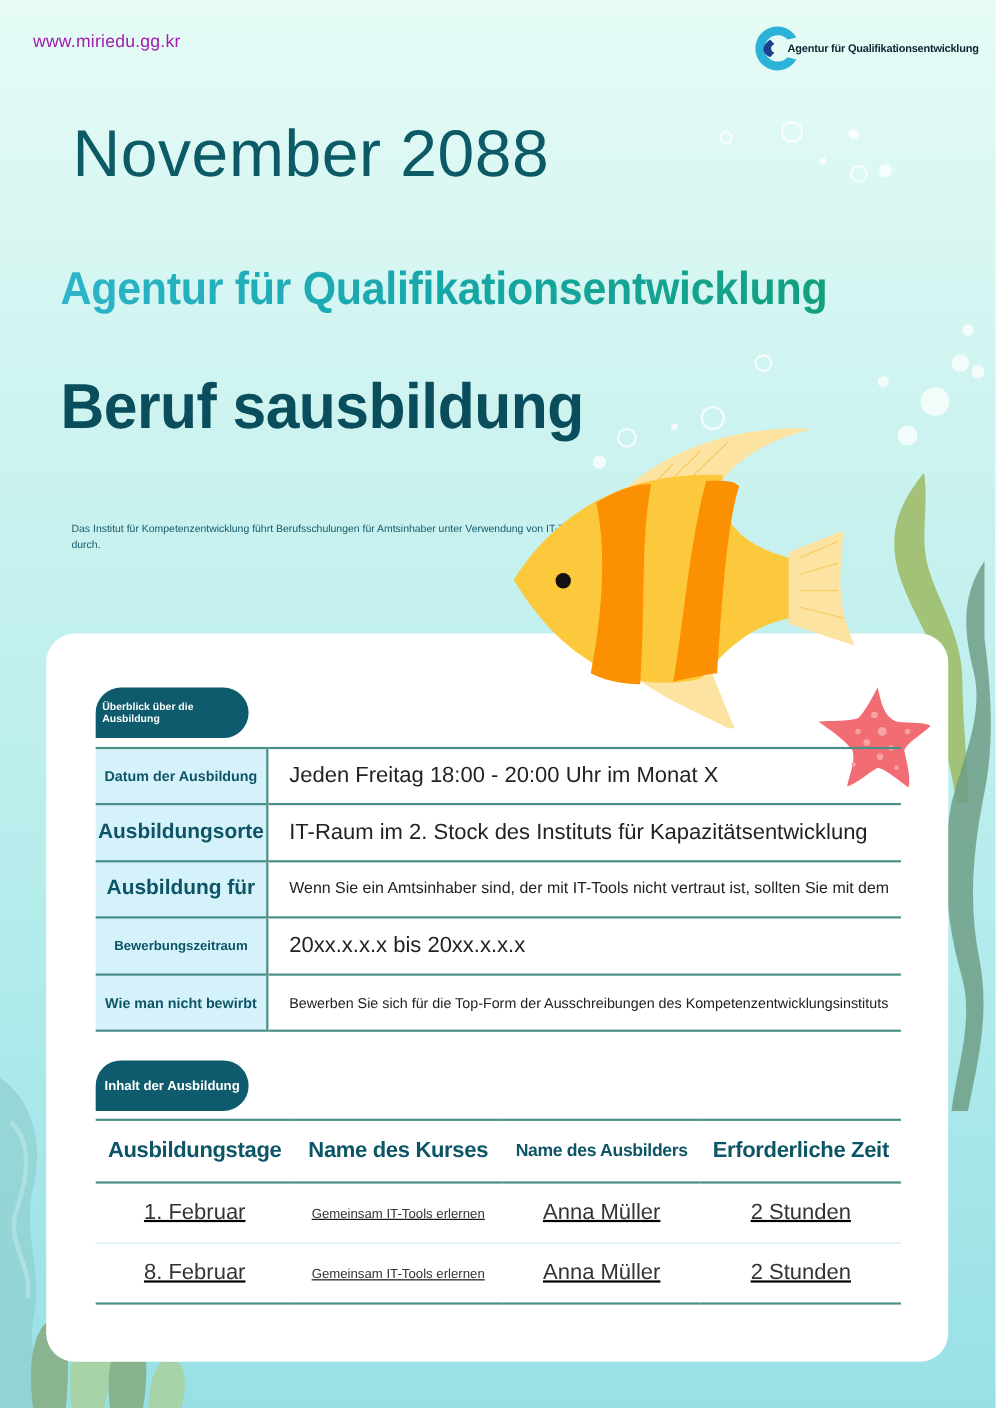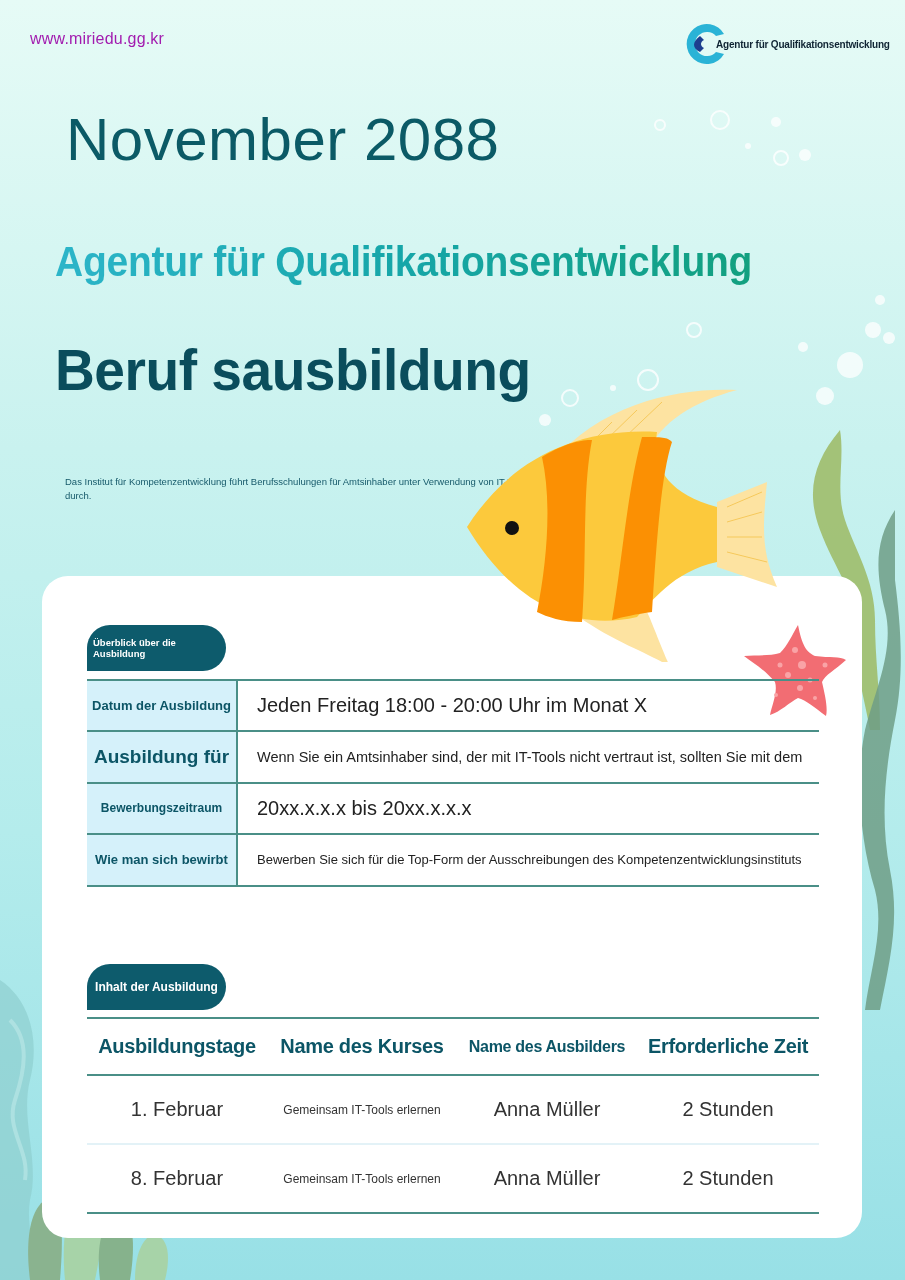--- a/index.html
+++ b/index.html
@@ -74,21 +74,21 @@
   .sz-xl { font-size: 20px; }
   .content-table {
     position: absolute; left: 87px; top: 1017px; width: 732px;
     border-collapse: collapse;
   }
   .content-table thead tr { height: 57px; border-top: 2px solid #4a8f87; border-bottom: 2px solid #4a8f87; }
   .content-table thead th {
     color: #0c5566; font-weight: bold; text-align: center; white-space: nowrap;
     letter-spacing: -0.3px;
   }
-  .content-table tbody tr { height: 69px; }
+  .content-table tbody tr { height: 55px; text-decoration: underline; }
   .content-table tbody tr:first-child { border-bottom: 2px solid #e3f2f7; }
   .content-table tbody tr:last-child { border-bottom: 2px solid #4a8f87; }
   .content-table td { text-align: center; color: #333; white-space: nowrap; }
   .c-day { font-size: 20px; }
   .c-course { font-size: 12px; color: #444; }
   .c-name { font-size: 20px; }
   .c-time { font-size: 20px; }
   .deco { position: absolute; pointer-events: none; }
 </style>
 </head>
@@ -187,29 +187,33 @@
 
 <div class="pill pill-overview">Überblick über die Ausbildung</div>
 
 <table class="info-table">
   <tbody>
     <tr>
       <th class="sz-m">Datum der Ausbildung</th>
       <td class="sz-xl">Jeden Freitag 18:00 - 20:00 Uhr im Monat X</td>
     </tr>
     <tr>
+      <th class="sz-l">Ausbildungsorte</th>
+      <td class="sz-xl">IT-Raum im 2. Stock des Instituts für Kapazitätsentwicklung</td>
+    </tr>
+    <tr>
       <th class="sz-l">Ausbildung für</th>
       <td class="sz-m" style="font-size:14.5px">Wenn Sie ein Amtsinhaber sind, der mit IT-Tools nicht vertraut ist, sollten Sie mit dem</td>
     </tr>
     <tr>
       <th class="sz-s">Bewerbungszeitraum</th>
       <td class="sz-xl">20xx.x.x.x bis 20xx.x.x.x</td>
     </tr>
     <tr>
-      <th class="sz-m">Wie man sich bewirbt</th>
+      <th class="sz-m">Wie man nicht bewirbt</th>
       <td class="sz-m">Bewerben Sie sich für die Top-Form der Ausschreibungen des Kompetenzentwicklungsinstituts</td>
     </tr>
   </tbody>
 </table>
 
 <div class="pill pill-content">Inhalt der Ausbildung</div>
 
 <table class="content-table">
   <thead>
     <tr>

